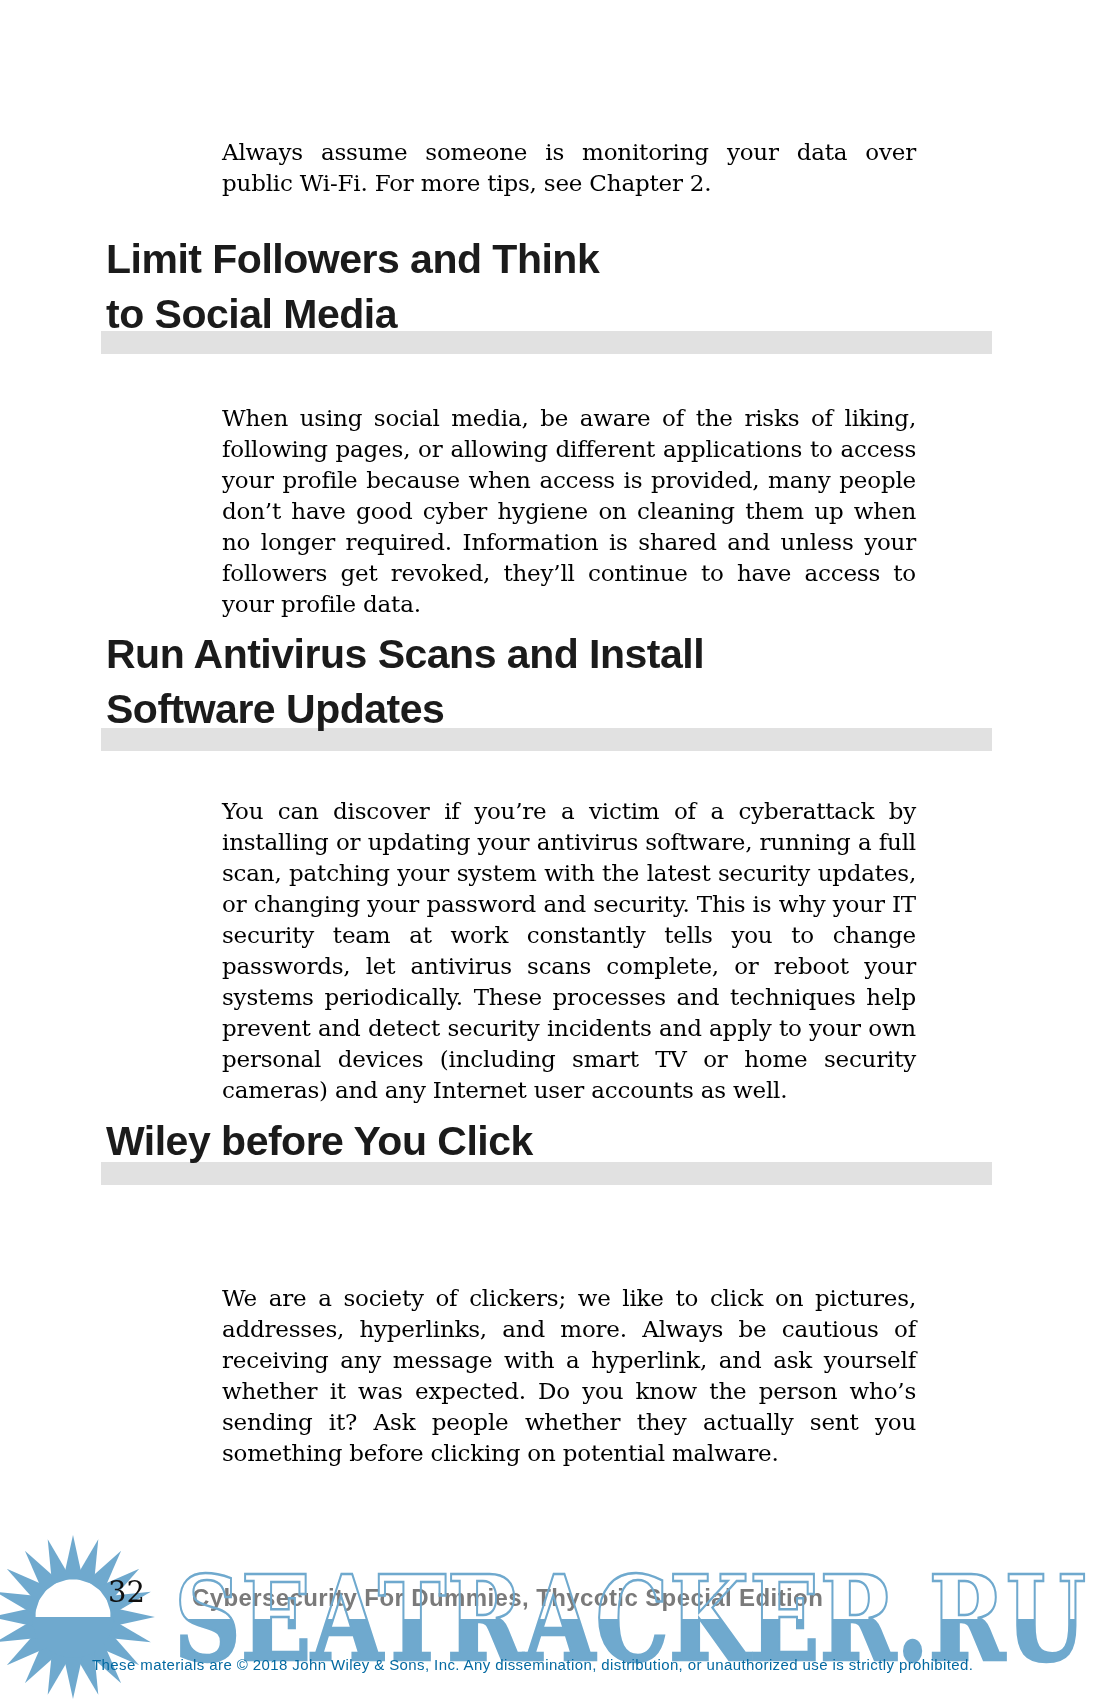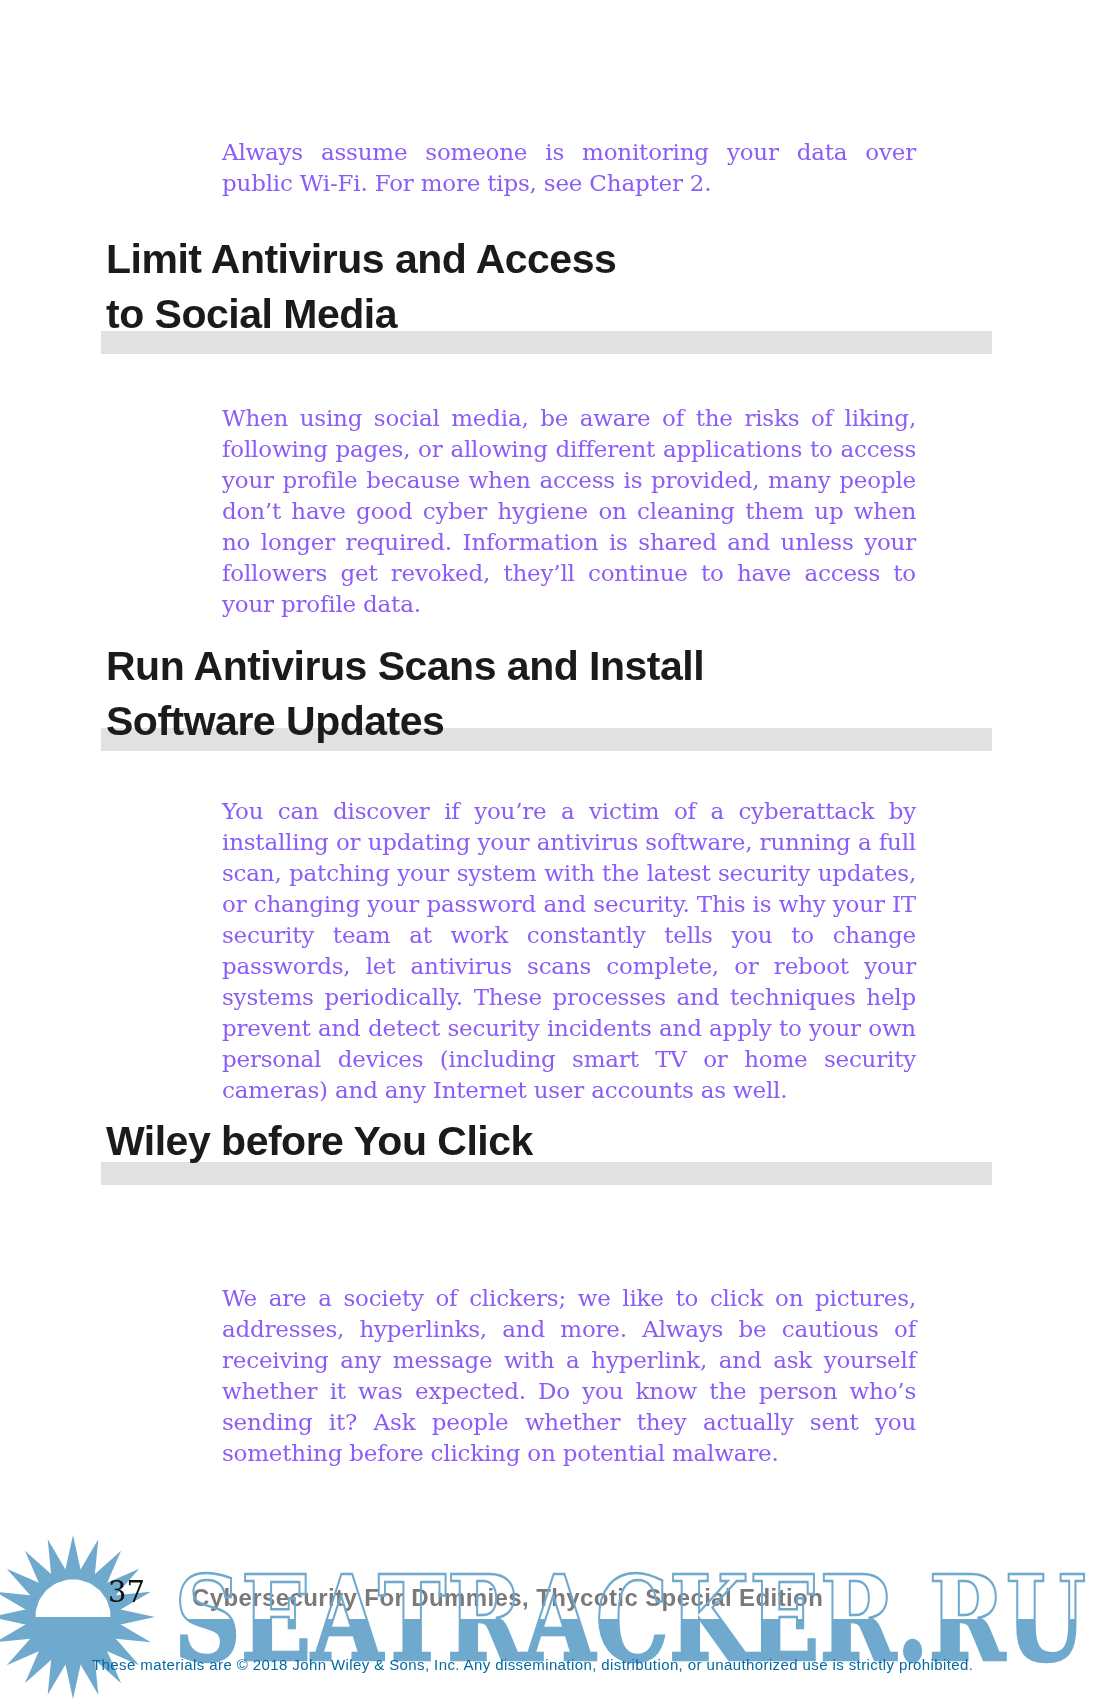--- a/index.html
+++ b/index.html
@@ -5,21 +5,21 @@
   html,body { margin:0; padding:0; }
   body { background:#ffffff; font-family:"Liberation Sans", sans-serif; }
   .page {
     position:relative; width:1100px; height:1700px; margin:0 auto;
     background:#ffffff; overflow:hidden;
   }
   
   .bodytext {
     position:absolute; left:222px; width:694px;
     font-family:"DejaVu Serif", serif;
-    font-size:23px; line-height:31px; color:#8b5cf6;
+    font-size:23px; line-height:31px; color:#000000;
     text-align:justify; letter-spacing:-0.2px;
   }
   
   .heading {
     position:absolute; left:106px; width:900px; margin:0;
     font-family:"Liberation Sans", sans-serif;
     font-weight:bold; font-size:41px; line-height:55px;
     color:#1b1b1b; letter-spacing:-0.5px; z-index:2;
   }
   .heading-bar {
@@ -48,25 +48,25 @@
   }
 </style>
 </head>
 <body>
 
 <div class="page">
 
   <p class="bodytext" style="top:114px;">Always assume someone is monitoring your data over public Wi-Fi. For more tips, see Chapter 2.</p>
 
   <div class="heading-bar" style="top:331px;"></div>
-  <h2 class="heading" style="top:232px;"><span>Limit Antivirus and Access</span><br><span>to Social Media</span></h2>
+  <h2 class="heading" style="top:232px;"><span>Limit Followers and Think</span><br><span>to Social Media</span></h2>
   <p class="bodytext" style="top:380px;">When using social media, be aware of the risks of liking, following pages, or allowing different applications to access your profile because when access is provided, many people don’t have good cyber hygiene on cleaning them up when no longer required. Information is shared and unless your followers get revoked, they’ll continue to have access to your profile data.</p>
 
   <div class="heading-bar" style="top:728px;"></div>
-  <h2 class="heading" style="top:627px;margin-top:12px;"><span>Run Antivirus Scans and Install</span><br><span>Software Updates</span></h2>
+  <h2 class="heading" style="top:627px;"><span>Run Antivirus Scans and Install</span><br><span>Software Updates</span></h2>
   <p class="bodytext" style="top:773px;">You can discover if you’re a victim of a cyberattack by installing or updating your antivirus software, running a full scan, patching your system with the latest security updates, or changing your password and security. This is why your IT security team at work constantly tells you to change passwords, let antivirus scans complete, or reboot your systems periodically. These processes and techniques help prevent and detect security incidents and apply to your own personal devices (including smart TV or home security cameras) and any Internet user accounts as well.</p>
 
   <div class="heading-bar" style="top:1162px;"></div>
   <h2 class="heading" style="top:1114px;"><span>Wiley before You Click</span></h2>
   <p class="bodytext" style="top:1260px;">We are a society of clickers; we like to click on pictures, addresses, hyperlinks, and more. Always be cautious of receiving any message with a hyperlink, and ask yourself whether it was expected. Do you know the person who’s sending it? Ask people whether they actually sent you something before clicking on potential malware.</p>
 
   <svg class="sun" viewBox="-100 -100 200 200" aria-hidden="true">
     <defs>
       <polygon id="ray" points="0,-92 11,-42 -11,-42"></polygon>
     </defs>
@@ -89,21 +89,21 @@
       <use href="#ray" transform="rotate(270)"></use>
       <use href="#ray" transform="rotate(288)"></use>
       <use href="#ray" transform="rotate(306)"></use>
       <use href="#ray" transform="rotate(324)"></use>
       <use href="#ray" transform="rotate(342)"></use>
       <path d="M -46 0 A 46 46 0 0 0 46 0 Z"></path>
     </g>
     <path d="M -38 0 A 38 38 0 0 1 38 0 Z" fill="#ffffff"></path>
   </svg>
 
-  <div class="page-number">37</div>
+  <div class="page-number">32</div>
   <div class="book-title">Cybersecurity For Dummies, Thycotic Special Edition</div>
   <div class="copyright">These materials are © 2018 John Wiley &amp; Sons, Inc. Any dissemination, distribution, or unauthorized use is strictly prohibited.</div>
 
   <svg class="watermark" width="935" height="115" aria-hidden="true">
     <defs>
       <linearGradient id="wmg" x1="0" y1="0" x2="0" y2="1">
         <stop offset="0" stop-color="#ffffff" stop-opacity="0"></stop>
         <stop offset="0.5" stop-color="#ffffff" stop-opacity="0"></stop>
         <stop offset="0.5" stop-color="#6fa9ce" stop-opacity="1"></stop>
         <stop offset="1" stop-color="#6fa9ce" stop-opacity="1"></stop>

